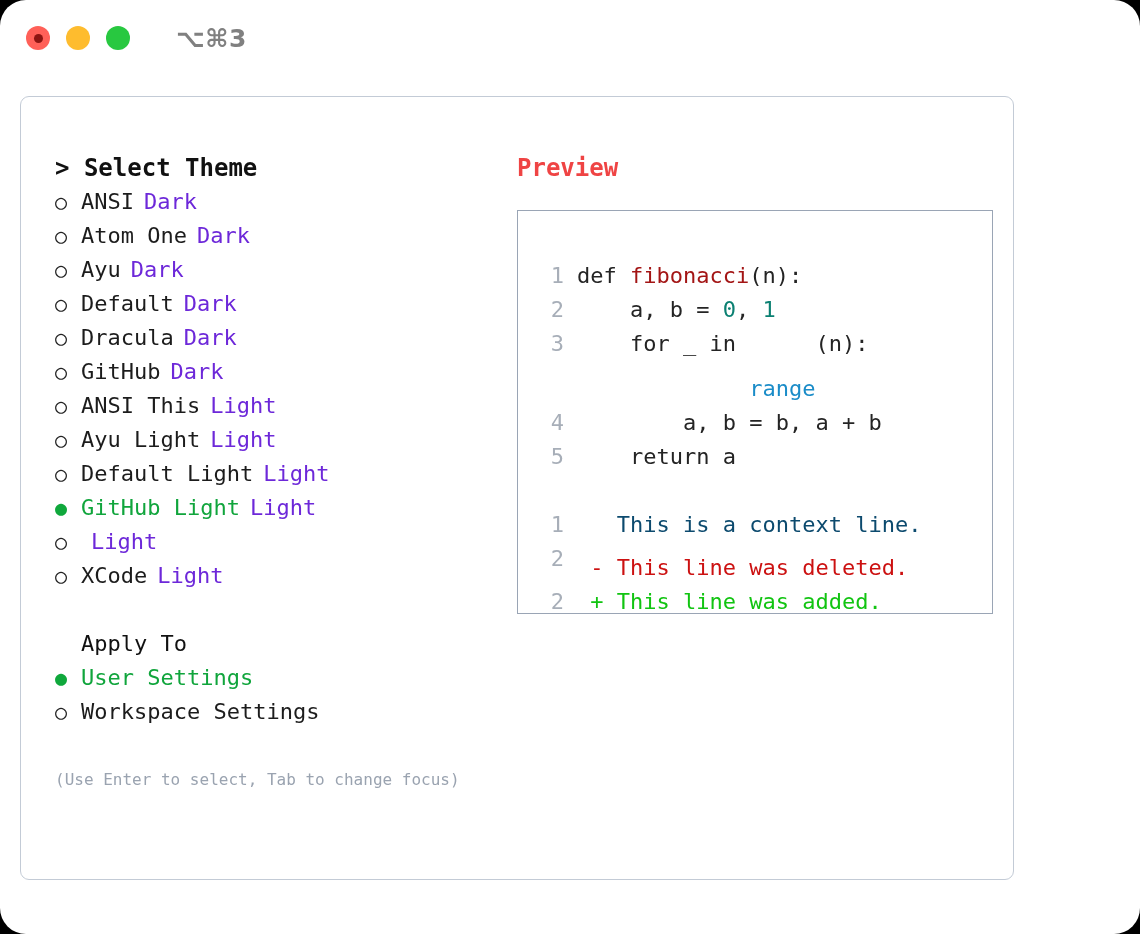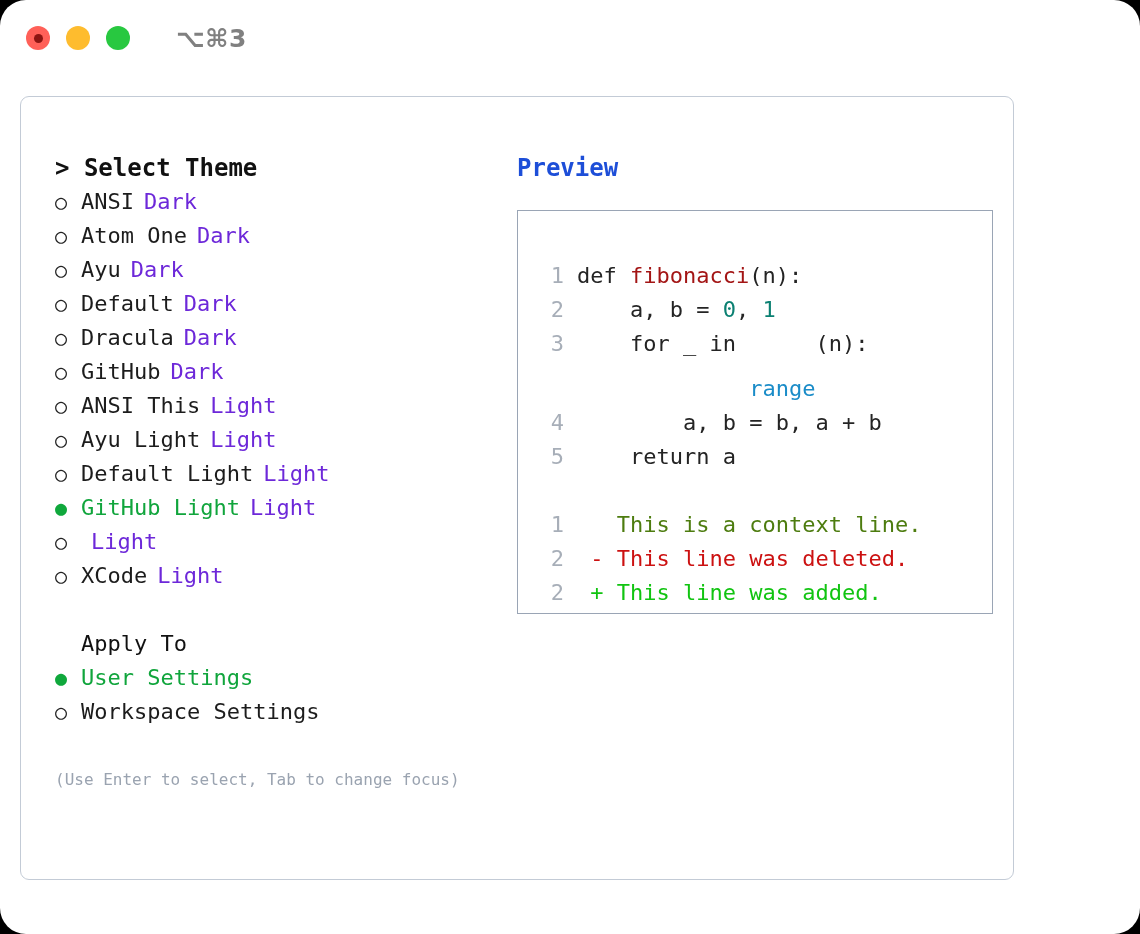--- a/index.html
+++ b/index.html
@@ -151,21 +151,21 @@
     line-height: 34px;
     width: 405px;
     white-space: pre-wrap;
     word-break: normal;
   }
 
   
   .preview-title {
     font-size: 24px;
     font-weight: bold;
-    color: #1d4ed8;
+    color: #ef4444;
     line-height: 34px;
     white-space: pre;
   }
   .preview-box {
     margin-top: 25px;
     width: 476px;
     height: 404px;
     border: 1.5px solid #9aa5b5;
     box-sizing: border-box;
     background: #ffffff;
@@ -181,22 +181,22 @@
     color: #a7aeb8;
     width: 26px;
     flex: 0 0 26px;
     text-align: right;
     margin-right: 13px;
   }
   .ctext { color: #242424; }
   .t-fn   { color: #a31515; }
   .t-num  { color: #0b8072; }
   .t-call { color: #1a8cc8; margin-top: 45px; }
-  .t-ctx  { color: #4d7c0f; }
-  .t-del  { color: #cc1111; }
+  .t-ctx  { color: #0c4a6e; }
+  .t-del  { color: #cc1111; margin-top: 9px; }
   .t-add  { color: #11c411; }
   .gap { height: 34px; }
 </style>
 </head>
 <body>
 
 <div class="window">
 
   <div class="titlebar">
     <div class="traffic">

